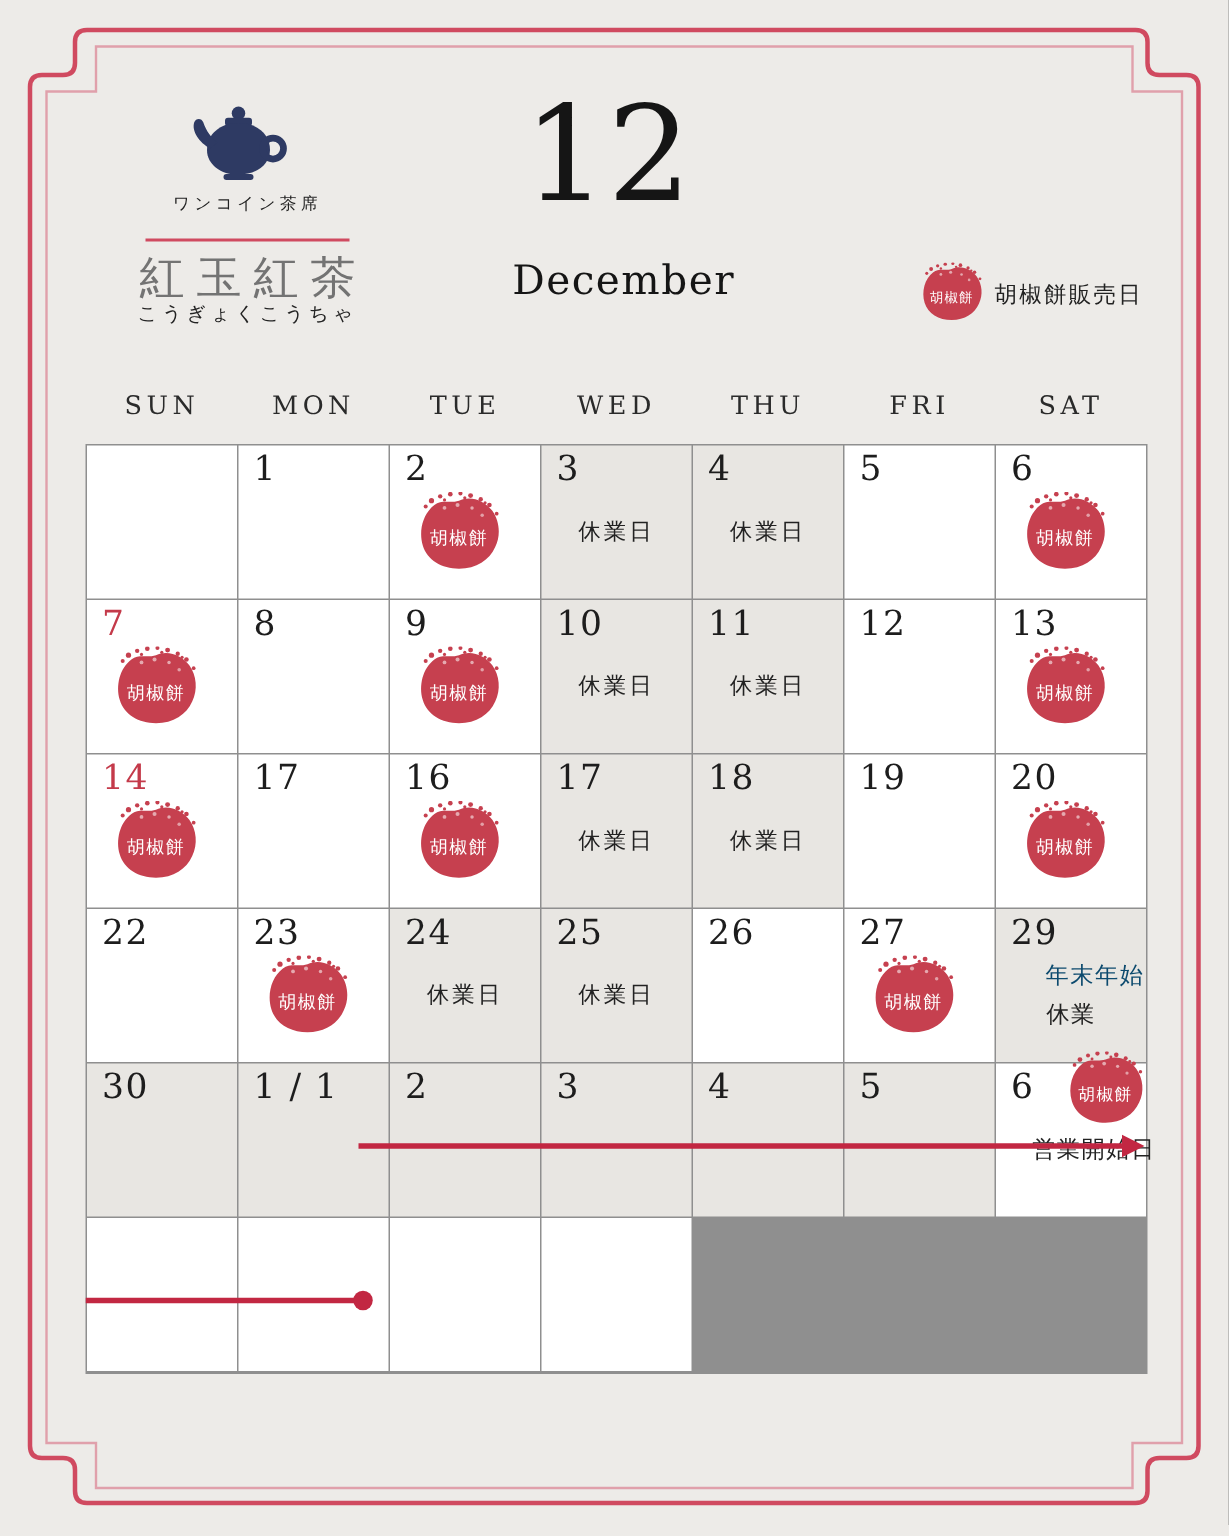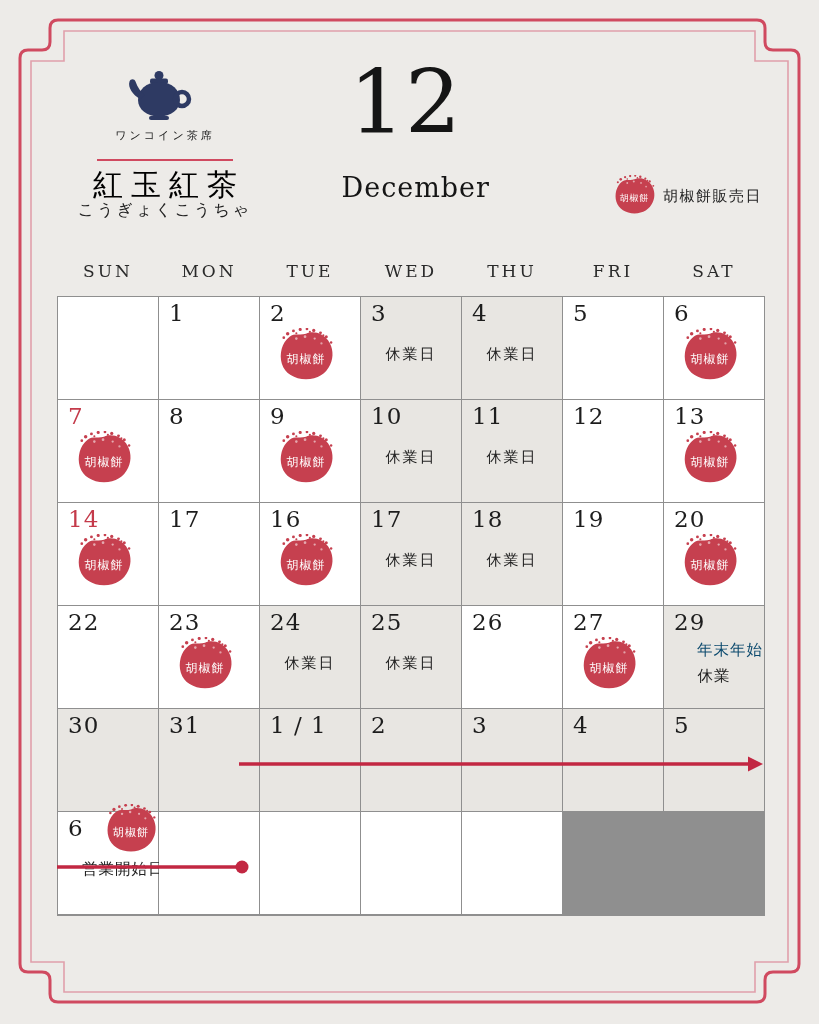--- a/index.html
+++ b/index.html
@@ -9,22 +9,22 @@
     font-family:"DejaVu Serif","Liberation Serif",serif;
     color:#1d1d1d;
   }
   .abs{position:absolute;}
   
   #frame{position:absolute;left:0;top:0;width:819px;height:1024px;pointer-events:none;z-index:10;}
   
   .teapot{left:121px;top:70px;width:74px;height:54px;}
   .tagline{left:65px;top:128px;width:200px;text-align:center;font-size:11px;letter-spacing:3px;color:#222;}
   .brand-underline{left:97px;top:159px;width:136px;height:2px;background:#d04a60;}
-  .brand-title{left:55px;top:165px;width:220px;text-align:center;font-size:30px;letter-spacing:8px;text-indent:8px;color:#000000;}
-  .brand-reading{left:55px;top:200px;width:220px;text-align:center;font-size:16px;letter-spacing:3px;color:#222;}
+  .brand-title{left:55px;top:165px;width:220px;text-align:center;font-size:30px;letter-spacing:8px;text-indent:8px;color:#737373;}
+  .brand-reading{left:55px;top:200px;width:220px;text-align:center;font-size:13px;letter-spacing:3px;color:#222;}
   
   .month-number{left:320px;top:52px;width:170px;text-align:center;font-size:88px;line-height:1.15;color:#151515;}
   .month-name{left:320px;top:172px;width:170px;text-align:right;font-size:27px;letter-spacing:1px;color:#151515;}
   
   .legend-stamp{left:611px;top:175px;width:47px;height:42px;color:#c6404f;}
   .legend-label{left:663px;top:187px;font-size:15px;letter-spacing:1.5px;color:#222;}
   
   .weekdays{left:57px;top:261px;width:708px;display:grid;grid-template-columns:repeat(7,100px);gap:1px;padding:0 1px;}
   .wk{text-align:center;font-size:17px;letter-spacing:3px;color:#2a2a2a;}
   
@@ -241,23 +241,20 @@
 
   <div class="cell gray">
       <span class="num">29</span>
     <span class="note1">年末年始</span>
     <span class="note2">休業</span>
     </div>
   <div class="cell gray">
       <span class="num">30</span>
     </div>
   <div class="cell gray">
-      <span class="num">31</span>
-    </div>
-  <div class="cell gray">
       <span class="num">1 / 1</span>
     </div>
   <div class="cell gray">
       <span class="num">2</span>
     </div>
   <div class="cell gray">
       <span class="num">3</span>
     </div>
 
   <div class="cell gray">

